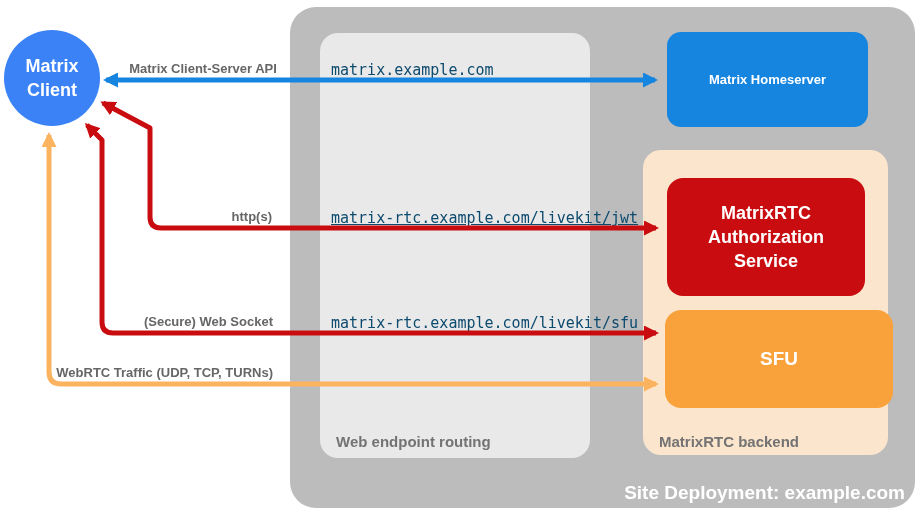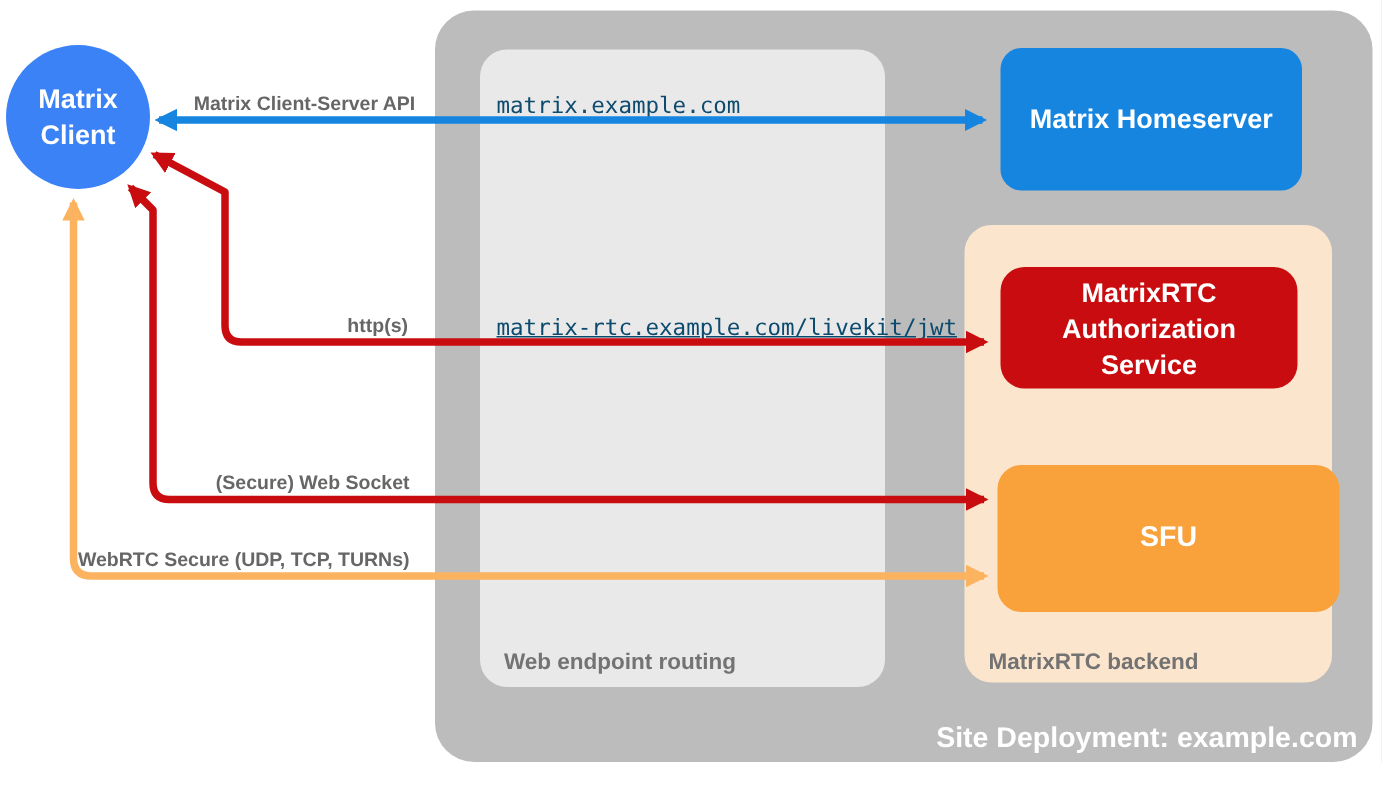--- a/index.html
+++ b/index.html
@@ -13,22 +13,22 @@
   .site-box     { left:290px; top:7px;   width:625px; height:501px; border-radius:26px; background:#bcbcbc; }
   .routing-box  { left:320px; top:33px;  width:270px; height:425px; border-radius:18px; background:#e9e9e9; }
   .backend-box  { left:643px; top:150px; width:245px; height:305px; border-radius:18px; background:#fce5cd; }
 
   
   .node { display:flex; align-items:center; justify-content:center; text-align:center;
           color:#ffffff; font-weight:700; }
   .client-circle { left:4px;   top:30px;  width:96px;  height:96px; border-radius:50%; background:#3b82f6;
                    font-size:18px; line-height:24px; }
   .homeserver    { left:667px; top:32px;  width:201px; height:95px; border-radius:14px; background:#1585e0;
-                   font-size:18px; }
-  .auth          { left:667px; top:178px; width:198px; height:81px; border-radius:16px; background:#c90c0f;
+                   font-size:13px; }
+  .auth          { left:667px; top:178px; width:198px; height:118px; border-radius:16px; background:#c90c0f;
                    font-size:18px; line-height:24px; padding:0 14px; box-sizing:border-box; }
   .sfu           { left:665px; top:310px; width:228px; height:98px; border-radius:16px; background:#f9a13b;
                    font-size:19px; }
 
   
   .container-label { font-size:15px; font-weight:700; color:#737373; white-space:nowrap; }
   .routing-label   { left:336px; top:433px; }
   .backend-label   { left:659px; top:433px;text-align:center; }
   .site-label      { right:16px; top:482px; font-size:19px; font-weight:700; color:#ffffff; white-space:nowrap; }
 
@@ -53,20 +53,21 @@
 <div class="stage">
 
   <div class="abs site-box"></div>
 
   <div class="abs routing-box"></div>
 
   <div class="abs backend-box"></div>
 
   <div class="abs endpoint ep-api">matrix.example.com</div>
   <div class="abs endpoint ep-jwt">matrix-rtc.example.com/livekit/jwt</div>
+  <div class="abs endpoint ep-sfu">matrix-rtc.example.com/livekit/sfu</div>
 
   <div class="abs node homeserver">
     <span>Matrix Homeserver</span>
   </div>
   <div class="abs node auth">
     <span>MatrixRTC Authorization Service</span>
   </div>
   <div class="abs node sfu">
     <span>SFU</span>
   </div>
@@ -92,19 +93,19 @@
     <path class="edge" d="M 103 103 L 150 128 L 150 217 Q 150 228 161 228 L 656 228" stroke="#c90c0f" marker-start="url(#ah-red)" marker-end="url(#ah-red)"></path>
 
     <path class="edge" d="M 87 125 L 102 140 L 102 322 Q 102 333 113 333 L 656 333" stroke="#c90c0f" marker-start="url(#ah-red)" marker-end="url(#ah-red)"></path>
 
     <path class="edge" d="M 49 135 L 49 372 Q 49 384 61 384 L 656 384" stroke="#fbb360" marker-start="url(#ah-orange)" marker-end="url(#ah-orange)"></path>
   </svg>
 
   <div class="abs edge-label el-api">Matrix Client-Server API</div>
   <div class="abs edge-label el-http">http(s)</div>
   <div class="abs edge-label el-ws">(Secure) Web Socket</div>
-  <div class="abs edge-label el-webrtc">WebRTC Secure (UDP, TCP, TURNs)</div>
+  <div class="abs edge-label el-webrtc">WebRTC Traffic (UDP, TCP, TURNs)</div>
 
   <div class="abs container-label routing-label">Web endpoint routing</div>
   <div class="abs container-label backend-label">MatrixRTC backend</div>
   <div class="abs site-label">Site Deployment: example.com</div>
 
 </div>
 
 </body></html>

